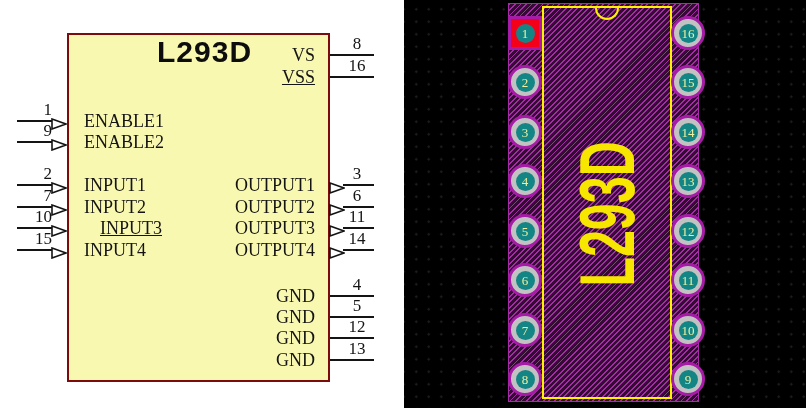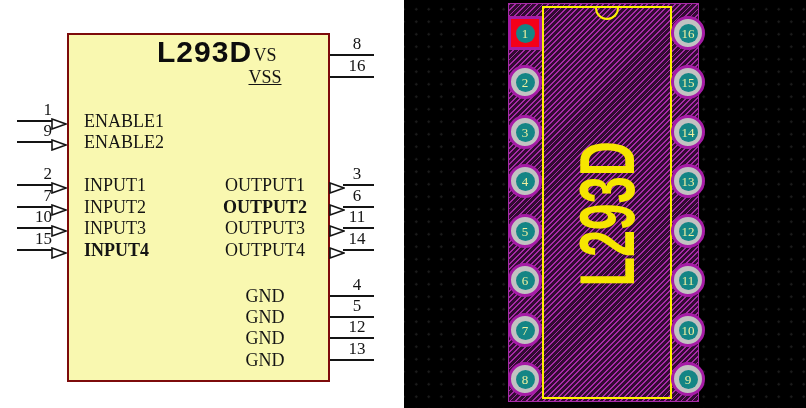--- a/index.html
+++ b/index.html
@@ -11,21 +11,21 @@
   .sym-body{position:absolute;left:67px;top:33px;width:263px;height:349px;
             background:#f9f8b0;border:2px solid #7d0b0b;box-sizing:border-box;}
   .sym-title{position:absolute;left:157px;top:35px;
              font-family:"Liberation Sans",sans-serif;font-weight:bold;
              font-size:30px;letter-spacing:1px;color:#0d0d0d;}
   .pin-line{position:absolute;height:2px;background:#141414;}
   .pin-num{position:absolute;font-size:17px;line-height:18px;height:18px;color:#141414;}
   .pin-num.left{width:44px;text-align:right;}
   .pin-num.right{width:40px;text-align:center;}
   .pin-label{position:absolute;font-size:18px;line-height:22px;height:22px;color:#141414;white-space:nowrap;}
-  .pin-label.right{width:100px;text-align:center;}
+  .pin-label.right{width:100px;text-align:right;}
   .pin-arrow{position:absolute;width:16px;height:12px;}
 
   
   .panel-pcb{position:absolute;left:404px;top:0;width:402px;height:408px;
              background-color:#000;
              background-image:radial-gradient(circle,#1d1d1d 1px,rgba(0,0,0,0) 1.4px);
              background-size:12.5px 12.5px;background-position:6px 3px;}
   .fp-hatch{position:absolute;left:105px;top:4px;width:189px;height:397px;
             background:repeating-linear-gradient(135deg,#a62ba6 0px,#a62ba6 1.3px,#330b33 1.3px,#330b33 3.9px);
             outline:1px solid #a62ba6;}
@@ -77,45 +77,45 @@
         <div class="pin-arrow" style="left: 51px; top: 202px;"><svg width="16" height="12" viewBox="0 0 16 12">
             <polygon points="1,1 15,6 1,11" fill="#ffffff" stroke="#141414" stroke-width="1.6"></polygon>
           </svg></div>
         <div class="pin-num left" style="left: 8px; top: 187px;">7</div>
         <div class="pin-label" style="left: 84px; top: 196px;">INPUT2</div>
         <div class="pin-line" style="left: 17px; top: 227px; width: 38px;"></div>
         <div class="pin-arrow" style="left: 51px; top: 223px;"><svg width="16" height="12" viewBox="0 0 16 12">
             <polygon points="1,1 15,6 1,11" fill="#ffffff" stroke="#141414" stroke-width="1.6"></polygon>
           </svg></div>
         <div class="pin-num left" style="left: 8px; top: 208px;">10</div>
-        <div class="pin-label" style="left: 84px; top: 217px;">INPUT3</div>
+        <div class="pin-label" style="left: 100px; top: 217px; text-decoration: underline;">INPUT3</div>
         <div class="pin-line" style="left: 17px; top: 249px; width: 38px;"></div>
         <div class="pin-arrow" style="left: 51px; top: 245px;"><svg width="16" height="12" viewBox="0 0 16 12">
             <polygon points="1,1 15,6 1,11" fill="#ffffff" stroke="#141414" stroke-width="1.6"></polygon>
           </svg></div>
         <div class="pin-num left" style="left: 8px; top: 230px;">15</div>
-        <div class="pin-label" style="left: 84px; top: 239px; font-weight: bold;">INPUT4</div>
+        <div class="pin-label" style="left: 84px; top: 239px;">INPUT4</div>
         <div class="pin-line" style="left: 330px; top: 54px; width: 44px;"></div>
         <div class="pin-num right" style="left: 337px; top: 35px;">8</div>
         <div class="pin-label right" style="left: 215px; top: 44px;">VS</div>
         <div class="pin-line" style="left: 330px; top: 76px; width: 44px;"></div>
         <div class="pin-num right" style="left: 337px; top: 57px;">16</div>
         <div class="pin-label right" style="left: 215px; top: 66px; text-decoration: underline;">VSS</div>
         <div class="pin-arrow" style="left: 329px; top: 180px;"><svg width="16" height="12" viewBox="0 0 16 12">
             <polygon points="1,1 15,6 1,11" fill="#ffffff" stroke="#141414" stroke-width="1.6"></polygon>
           </svg></div>
         <div class="pin-line" style="left: 343px; top: 184px; width: 31px;"></div>
         <div class="pin-num right" style="left: 337px; top: 165px;">3</div>
         <div class="pin-label right" style="left: 215px; top: 174px;">OUTPUT1</div>
         <div class="pin-arrow" style="left: 329px; top: 202px;"><svg width="16" height="12" viewBox="0 0 16 12">
             <polygon points="1,1 15,6 1,11" fill="#ffffff" stroke="#141414" stroke-width="1.6"></polygon>
           </svg></div>
         <div class="pin-line" style="left: 343px; top: 206px; width: 31px;"></div>
         <div class="pin-num right" style="left: 337px; top: 187px;">6</div>
-        <div class="pin-label right" style="left: 215px; top: 196px; font-weight: bold;">OUTPUT2</div>
+        <div class="pin-label right" style="left: 215px; top: 196px;">OUTPUT2</div>
         <div class="pin-arrow" style="left: 329px; top: 223px;"><svg width="16" height="12" viewBox="0 0 16 12">
             <polygon points="1,1 15,6 1,11" fill="#ffffff" stroke="#141414" stroke-width="1.6"></polygon>
           </svg></div>
         <div class="pin-line" style="left: 343px; top: 227px; width: 31px;"></div>
         <div class="pin-num right" style="left: 337px; top: 208px;">11</div>
         <div class="pin-label right" style="left: 215px; top: 217px;">OUTPUT3</div>
         <div class="pin-arrow" style="left: 329px; top: 245px;"><svg width="16" height="12" viewBox="0 0 16 12">
             <polygon points="1,1 15,6 1,11" fill="#ffffff" stroke="#141414" stroke-width="1.6"></polygon>
           </svg></div>
         <div class="pin-line" style="left: 343px; top: 249px; width: 31px;"></div>

